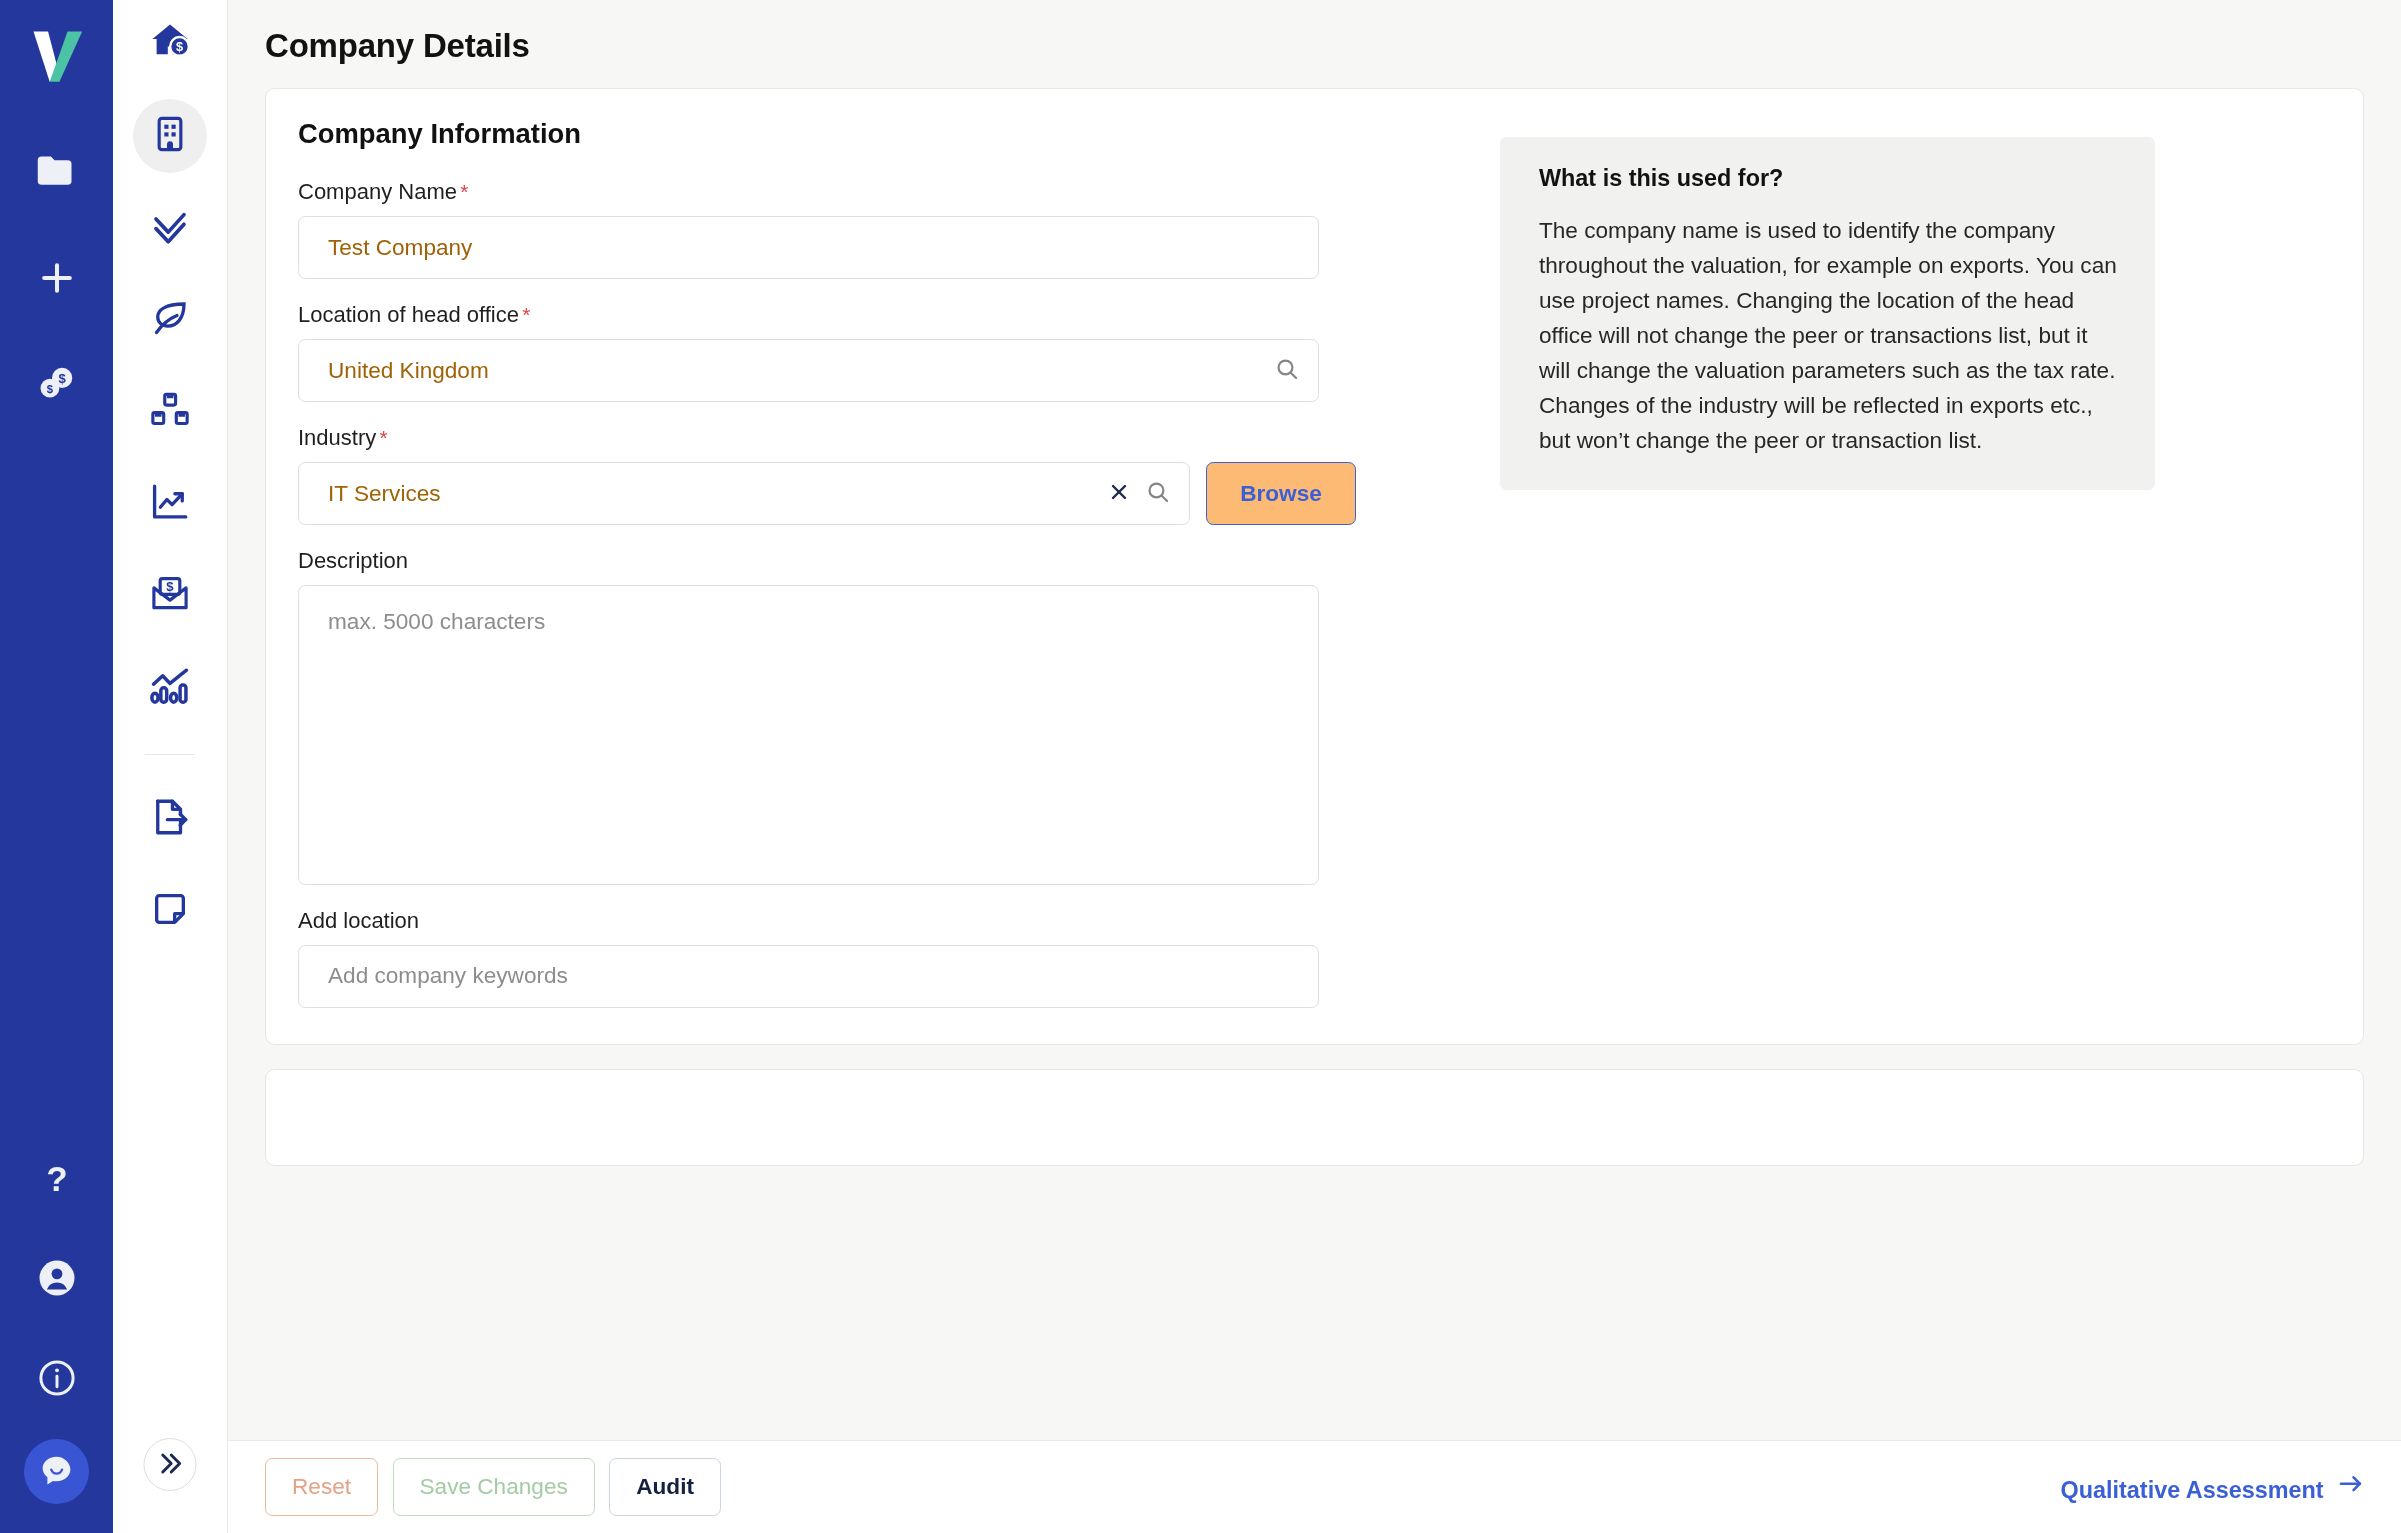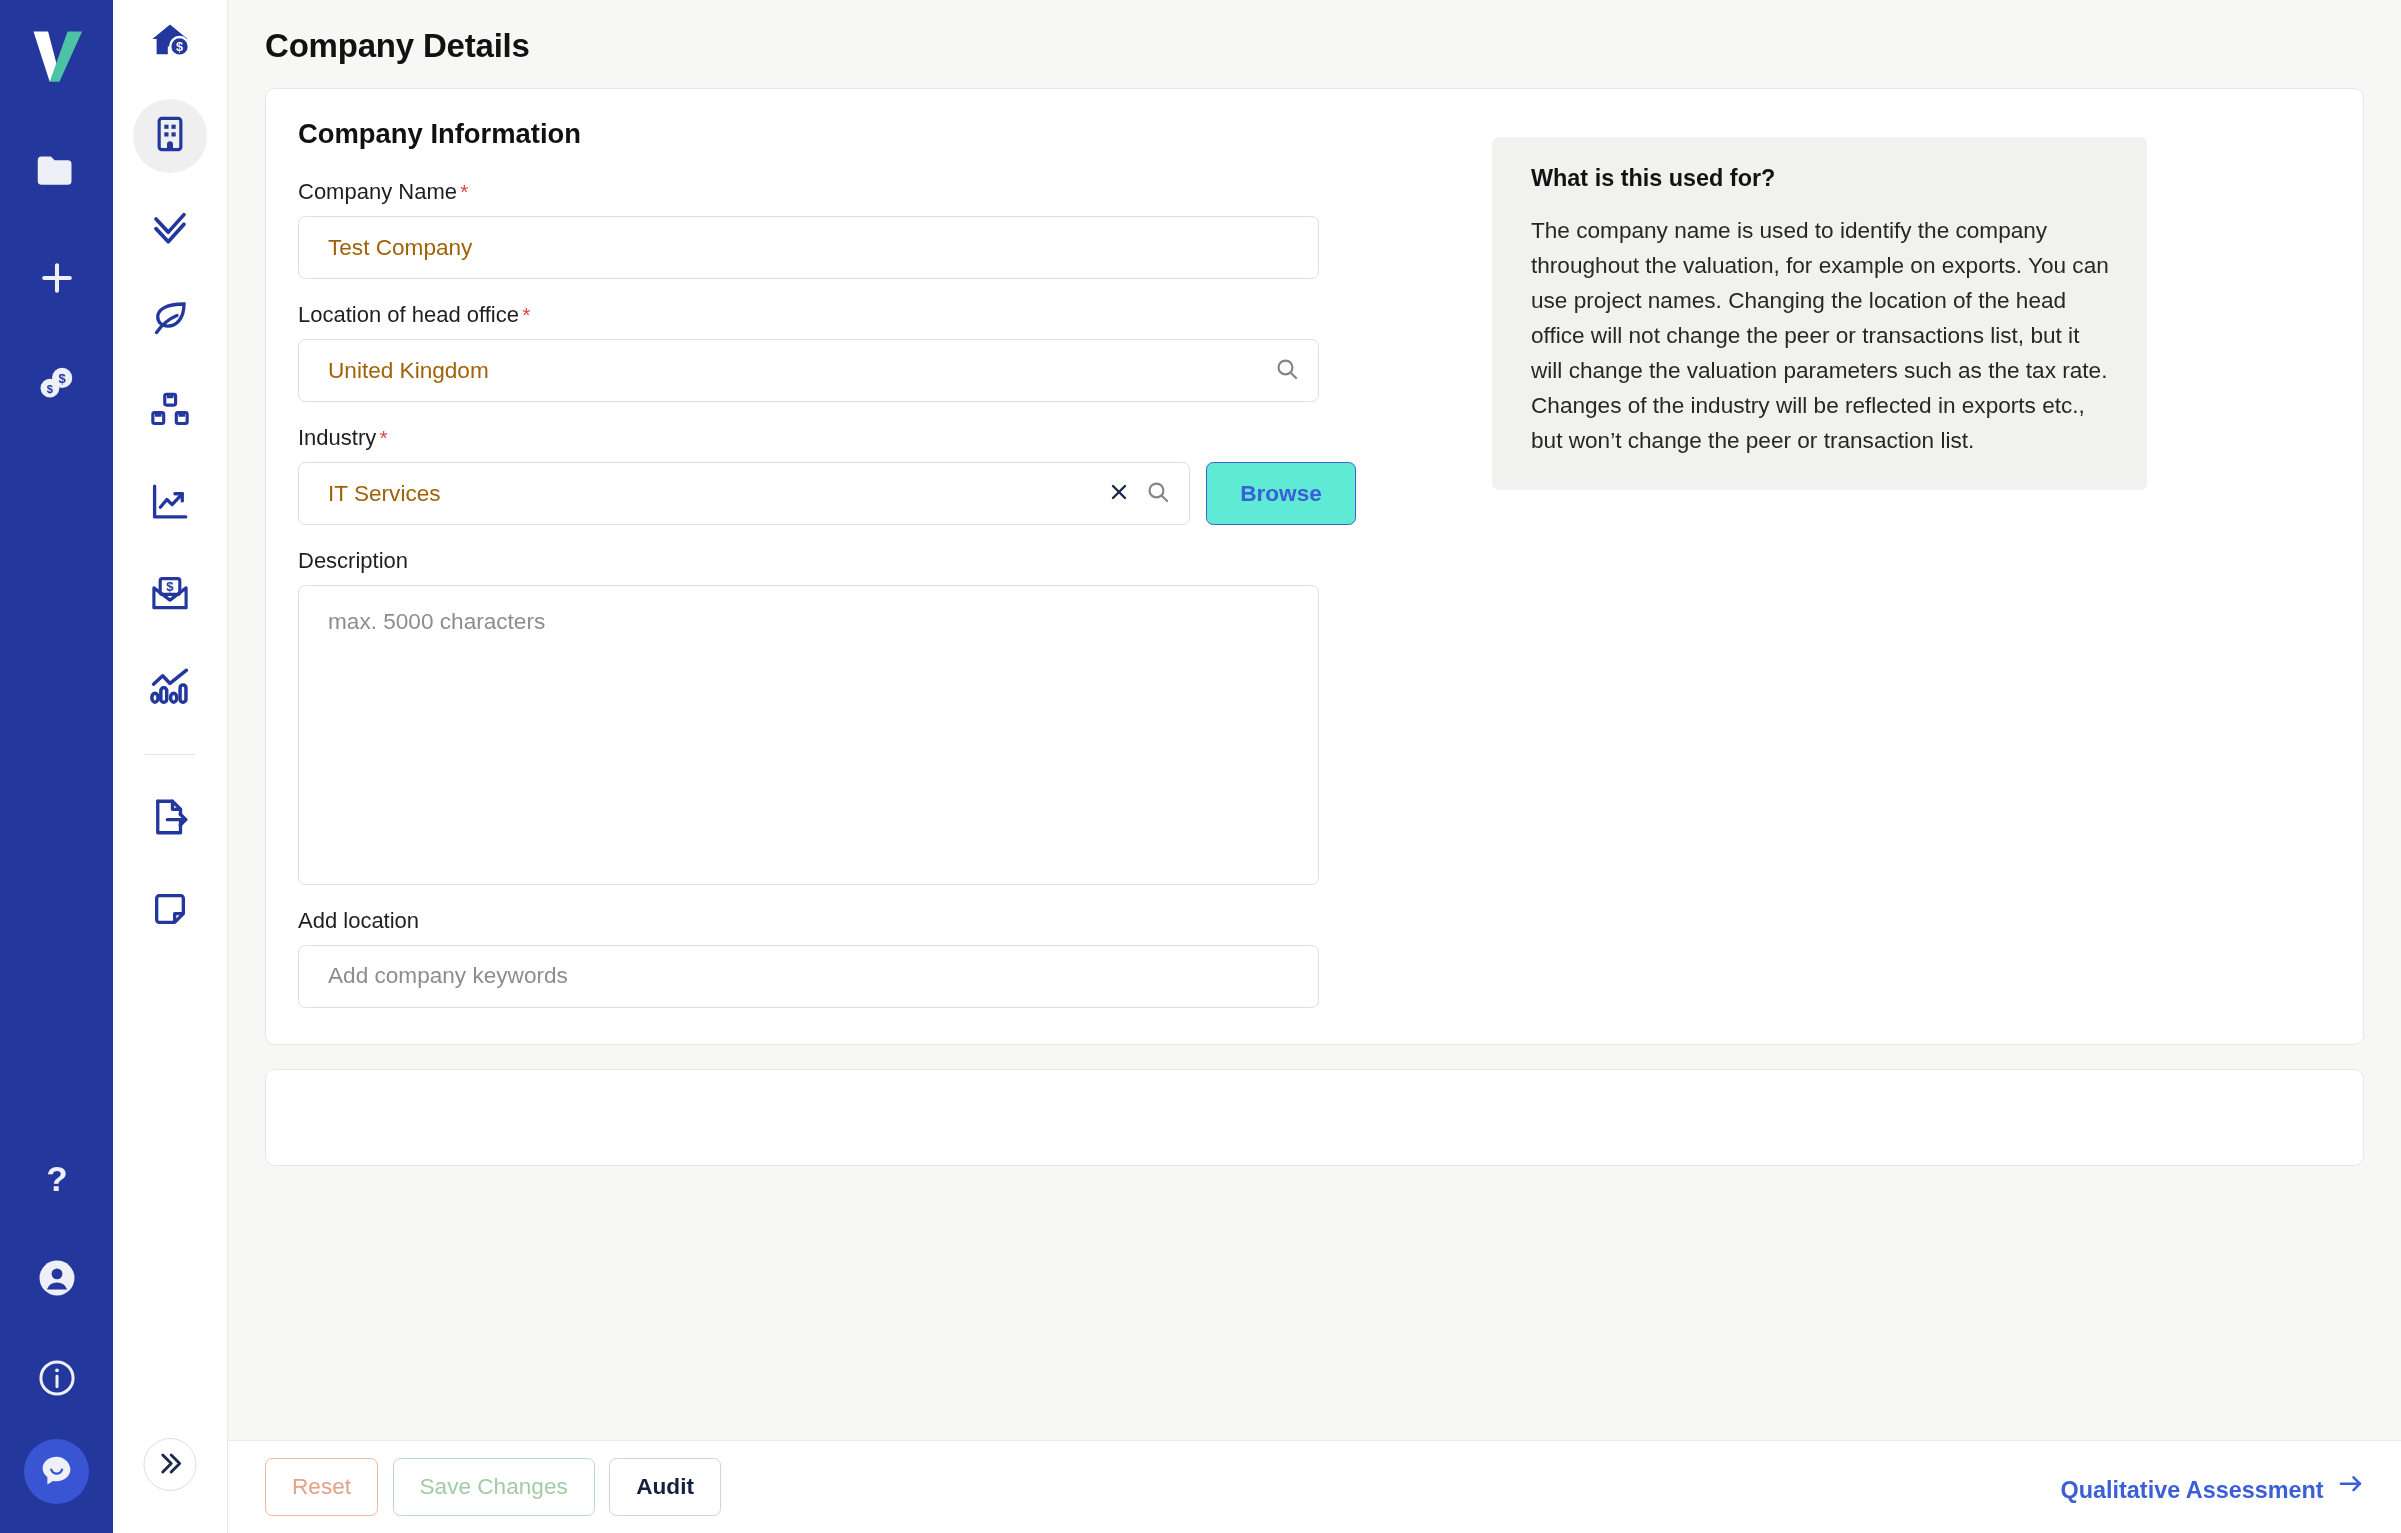--- a/index.html
+++ b/index.html
@@ -66,21 +66,21 @@
   }
   .page-title {
     font-size: 33px; font-weight: bold; color: #121212;
     padding: 27.4px 0 0 37px; letter-spacing: -0.2px;
   }
   .content-scroll { padding: 0 37px; position: relative; }
 
   .card {
     background: #ffffff; border: 0.8px solid #e6e6e6; border-radius: 9.7px;
     margin-top: 22.6px;
-    display: flex; gap: 0;
+    display: flex; gap: 8px;
     padding: 29px 32px 36px 32px;
   }
   .card-left { width: 1146px; }
   .card-title {
     font-size: 27.4px; font-weight: bold; color: #111; margin-bottom: 29px;
   }
   .field { margin-bottom: 22.6px; }
   .field-label {
     font-size: 22px; color: #1f1f1f; margin-bottom: 11.3px; display: block;
   }
@@ -93,21 +93,21 @@
     cursor: text;
   }
   .input-box .value { font-size: 22.6px; color: #a16207; }
   .input-box .placeholder { font-size: 22.6px; color: #8d8d8d; }
   .input-icons { margin-left: auto; display: flex; align-items: center; gap: 14.5px; }
 
   .industry-row { display: flex; align-items: center; gap: 16px; }
   .industry-box { width: 892px; }
   .browse-btn {
     width: 150px; height: 63px; border: 0.8px solid #3b5fd6; border-radius: 7.3px;
-    background: #5eead4; color: #3b5fd6; font-size: 22.6px; font-weight: bold;
+    background: #fdba74; color: #3b5fd6; font-size: 22.6px; font-weight: bold;
     font-family: "Liberation Sans", sans-serif;
     display: flex; align-items: center; justify-content: center; cursor: pointer;
   }
 
   .textarea-box {
     width: 1021px; height: 300px;
     border: 0.8px solid #dedede; border-radius: 7.3px; background: #fff;
     padding: 22.6px 24px 0 29px; cursor: text;
   }
   .textarea-box .placeholder { font-size: 22.6px; color: #8d8d8d; }

